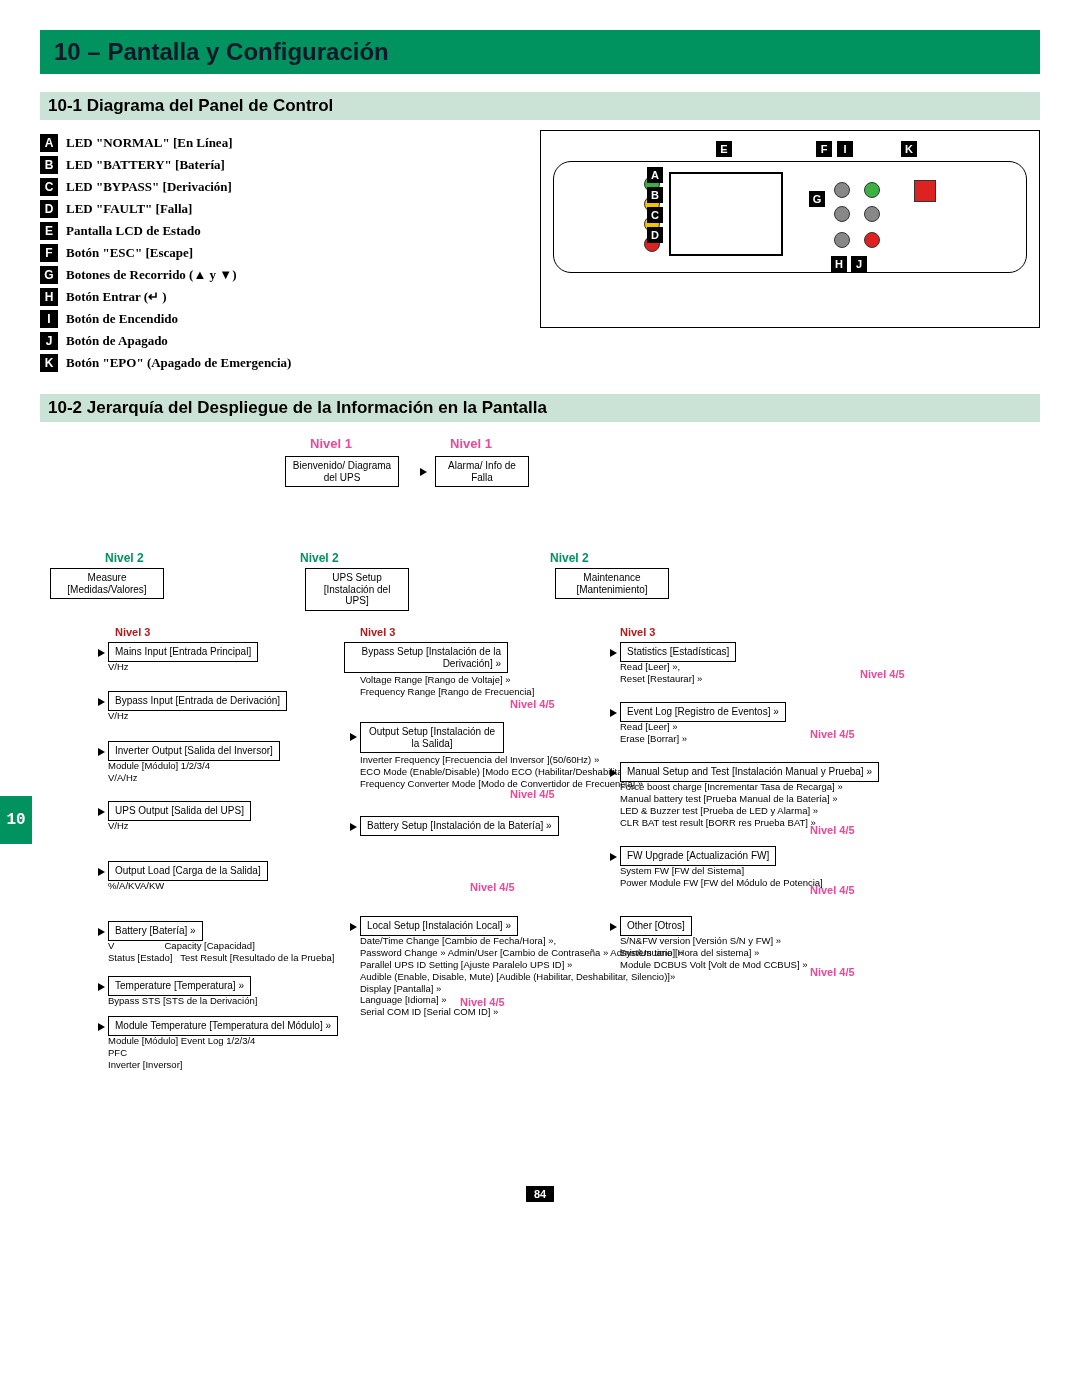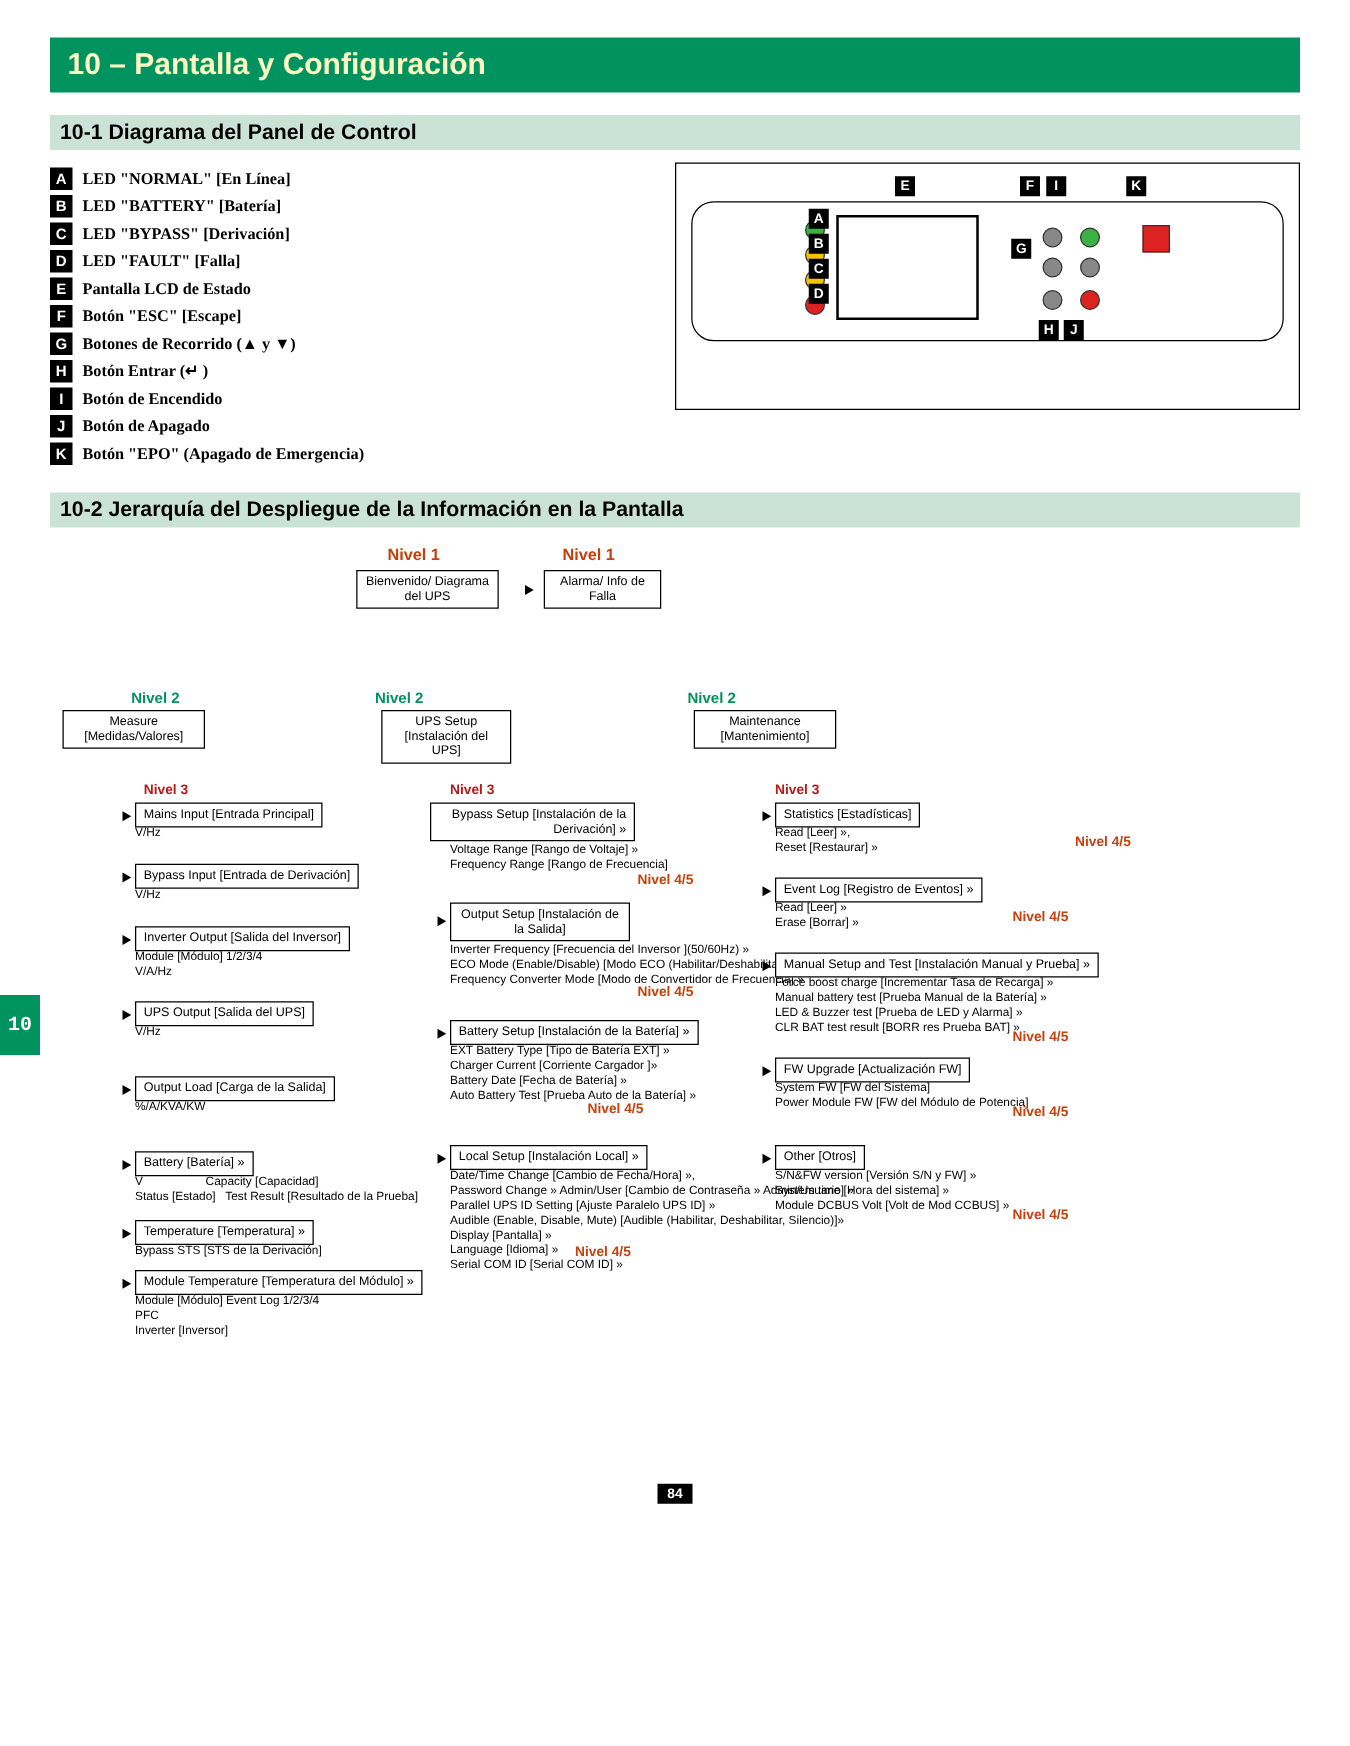--- a/index.html
+++ b/index.html
@@ -1,27 +1,27 @@
 <!DOCTYPE html>
 <html><head>
 <meta charset="utf-8">
 <style>
   body { font-family: "Times New Roman", serif; font-size: 13px; color: #000; margin: 0; padding: 30px 40px; width: 1000px; }
-  .title-bar { background: #00935f; color: #fef9c3; font-family: Arial, Helvetica, sans-serif; font-weight: bold; font-size: 24px; padding: 8px 14px; }
+  .title-bar { background: #00935f; color: #0f172a; font-family: Arial, Helvetica, sans-serif; font-weight: bold; font-size: 24px; padding: 8px 14px; }
   .section-bar { background: #cbe3d6; color: #000; font-family: Arial, Helvetica, sans-serif; font-weight: bold; font-size: 17px; padding: 4px 8px; margin-top: 18px; }
   .legend-row { display: flex; margin-top: 10px; }
   .legend-list { width: 50%; }
   .legend-list .item { display: flex; align-items: center; margin: 4px 0; font-weight: bold; }
   .tag { display: inline-block; width: 18px; height: 18px; background: #000; color: #fff; font-family: Arial, sans-serif; font-size: 12px; font-weight: bold; text-align: center; line-height: 18px; margin-right: 8px; }
   .panel-figure { width: 50%; }
   .panel-frame { border: 1px solid #000; padding: 8px; position: relative; height: 180px; }
   .panel-caption { font-style: italic; text-align: center; margin-top: 6px; font-size: 13px; }
 
   .hierarchy { position: relative; margin-top: 14px; height: 740px; }
-  .blue { color: #c2410c; font-weight: bold; font-family: Arial, sans-serif; font-size: 13px; }
+  .blue { color: #ec4899; font-weight: bold; font-family: Arial, sans-serif; font-size: 13px; }
   .green { color: #00935f; font-weight: bold; font-family: Arial, sans-serif; font-size: 12px; }
   .red { color: #b51a1a; font-weight: bold; font-family: Arial, sans-serif; font-size: 11px; }
   .box { position: absolute; border: 1px solid #000; background: #fff; font-family: Arial, sans-serif; font-size: 10px; text-align: center; padding: 3px 6px; line-height: 1.15; }
   .tiny { font-family: Arial, sans-serif; font-size: 9.5px; line-height: 1.25; position: absolute; }
   .arrow-r { position: absolute; width: 0; height: 0; border-top: 4px solid transparent; border-bottom: 4px solid transparent; border-left: 7px solid #000; }
   .side-tab { position: absolute; left: -40px; top: 360px; width: 32px; height: 48px; background: #00935f; color: #fff; font-family: Liberation Mono, monospace; font-weight: bold; font-size: 16px; display: flex; align-items: center; justify-content: center; }
   .page-num { display: inline-block; background: #000; color: #fff; font-family: Arial, sans-serif; font-weight: bold; font-size: 11px; padding: 2px 8px; }
   .footer { text-align: center; margin-top: 10px; }
 
   
@@ -197,24 +197,20 @@
   <div class="arrow-r" style="left:310px; top:297px;"></div>
   <div class="box" style="left:320px; top:286px; width:130px;">Output Setup
 [Instalación de la Salida]</div>
   <div class="tiny" style="left:320px; top:318px; white-space:pre;">Inverter Frequency [Frecuencia del Inversor ](50/60Hz) »
 ECO Mode (Enable/Disable) [Modo ECO (Habilitar/Deshabilitar)] »
 Frequency Converter Mode [Modo de Convertidor de Frecuencia] »</div>
   <div class="blue" style="position:absolute; left:470px; top:352px; font-size:11px;">Nivel 4/5</div>
 
   <div class="arrow-r" style="left:310px; top:387px;"></div>
   <div class="box" style="left:320px; top:380px;">Battery Setup [Instalación de la Batería] »</div>
-  <div class="tiny" style="left:320px; top:399px; white-space:pre;">EXT Battery Type [Tipo de Batería EXT] »
-Charger Current [Corriente Cargador ]»
-Battery Date [Fecha de Batería] »
-Auto Battery Test [Prueba Auto de la Batería] »</div>
   <div class="blue" style="position:absolute; left:430px; top:445px; font-size:11px;">Nivel 4/5</div>
 
   <div class="arrow-r" style="left:310px; top:487px;"></div>
   <div class="box" style="left:320px; top:480px;">Local Setup [Instalación Local] »</div>
   <div class="tiny" style="left:320px; top:499px; white-space:pre;">Date/Time Change [Cambio de Fecha/Hora] »,
 Password Change » Admin/User [Cambio de Contraseña » Admin/Usuario] »
 Parallel UPS ID Setting [Ajuste Paralelo UPS ID] »
 Audible (Enable, Disable, Mute) [Audible (Habilitar, Deshabilitar, Silencio)]»
 Display [Pantalla] »
 Language [Idioma] »

